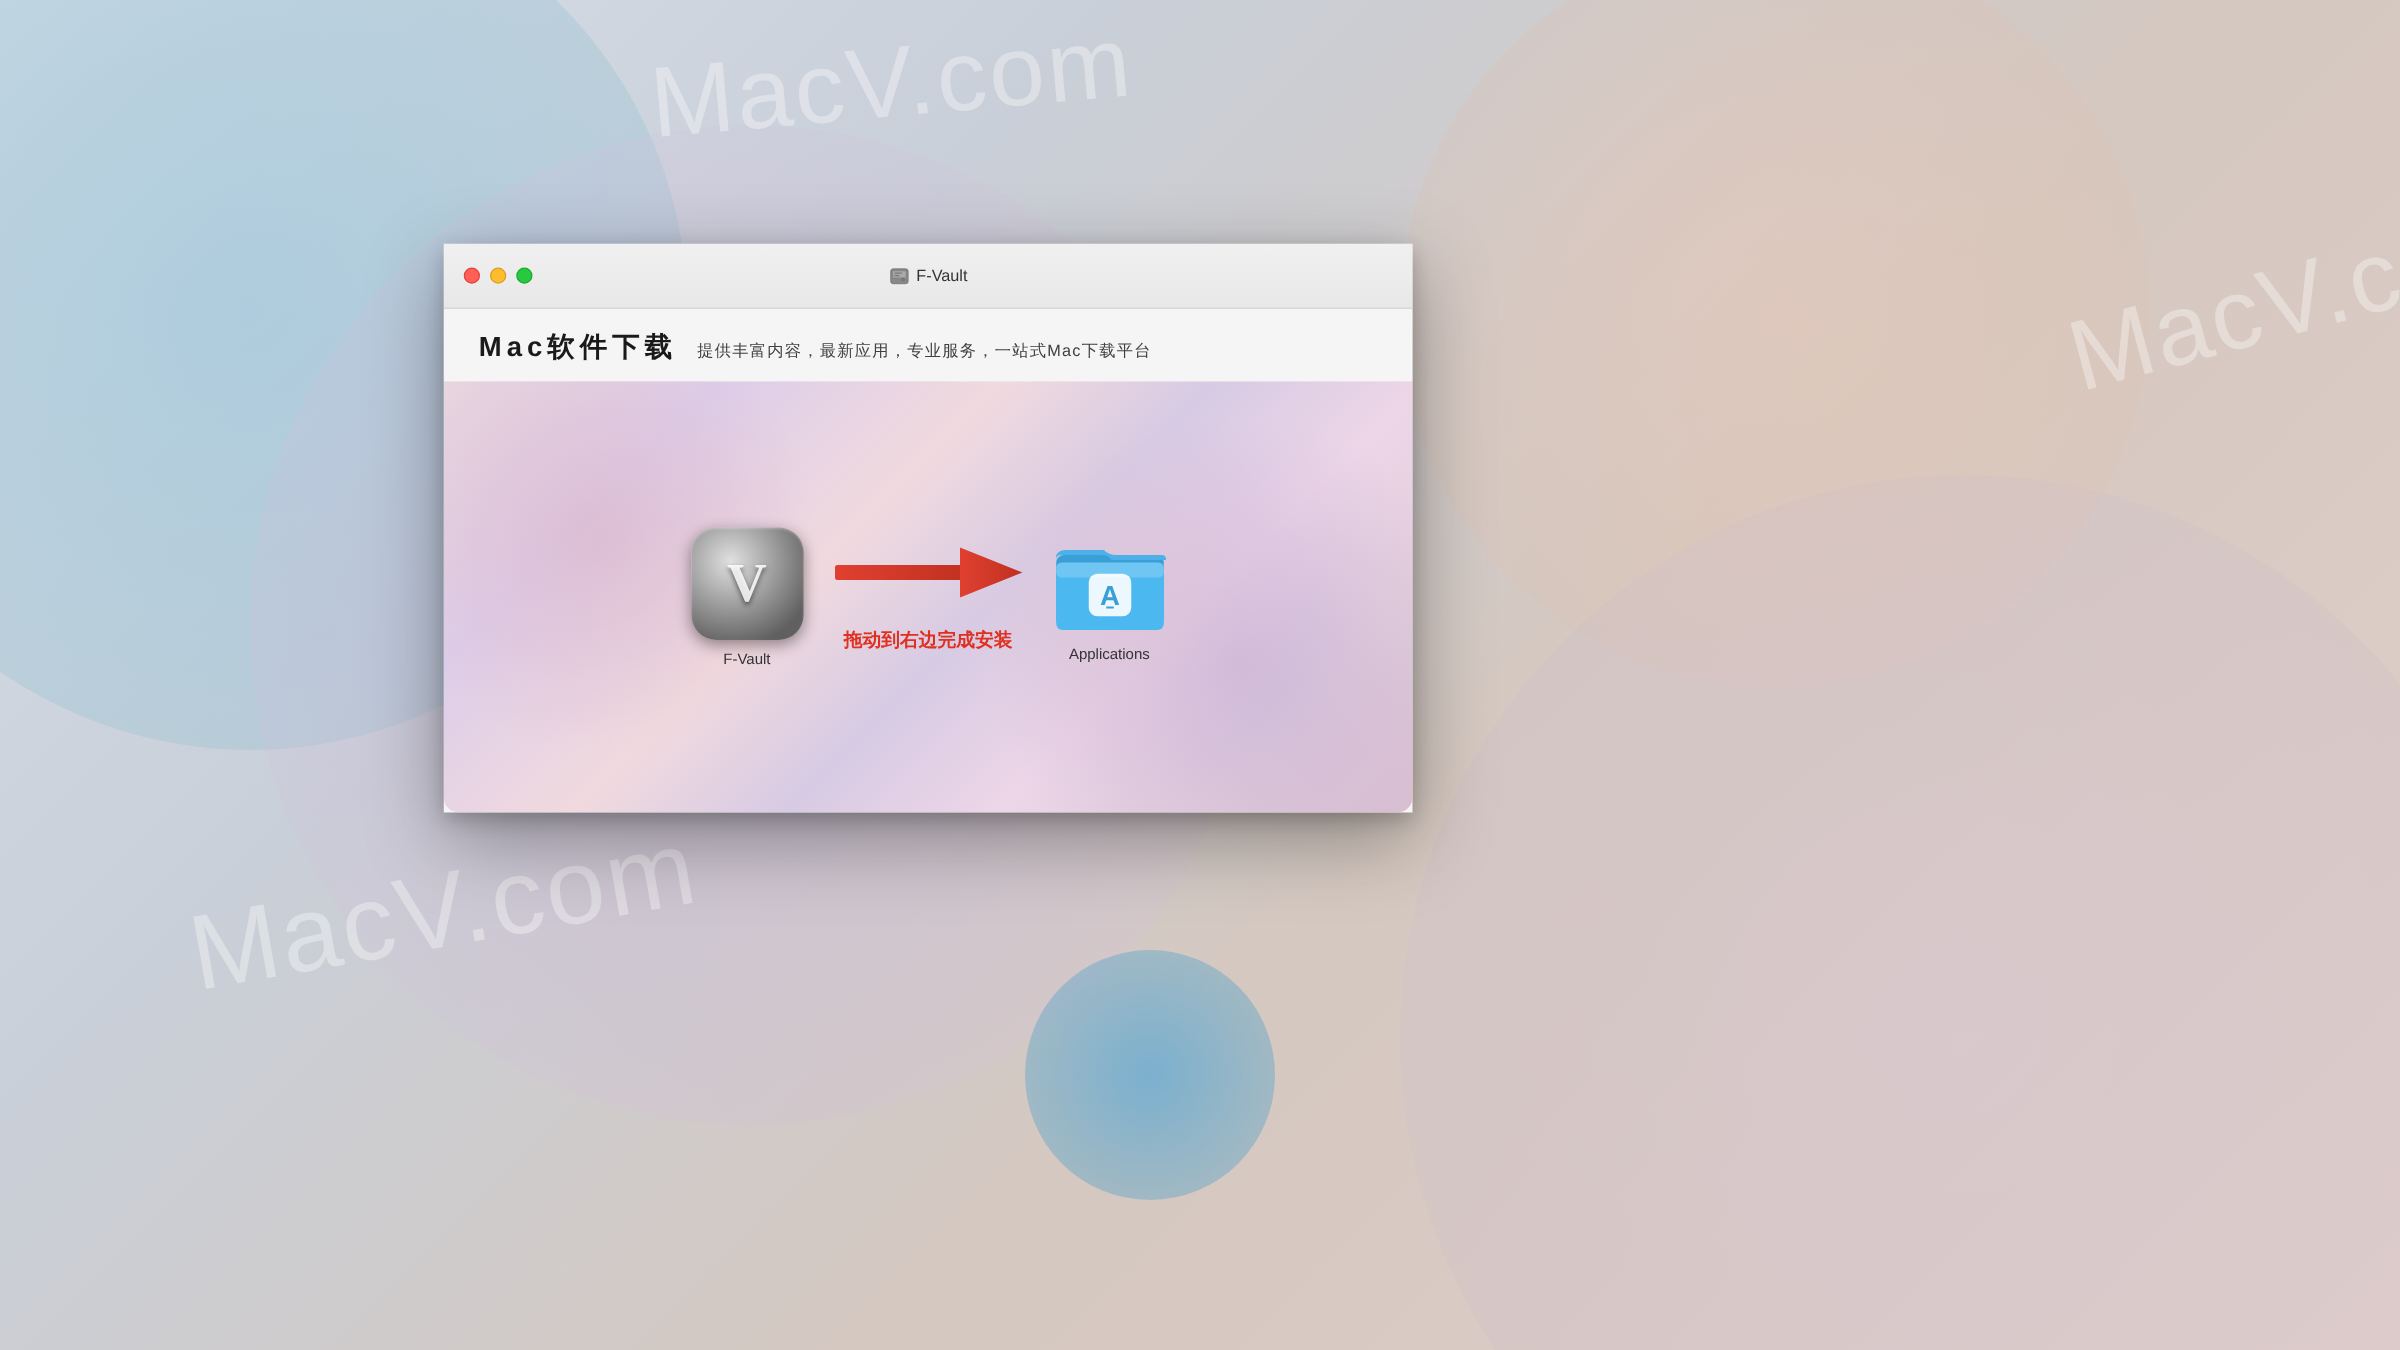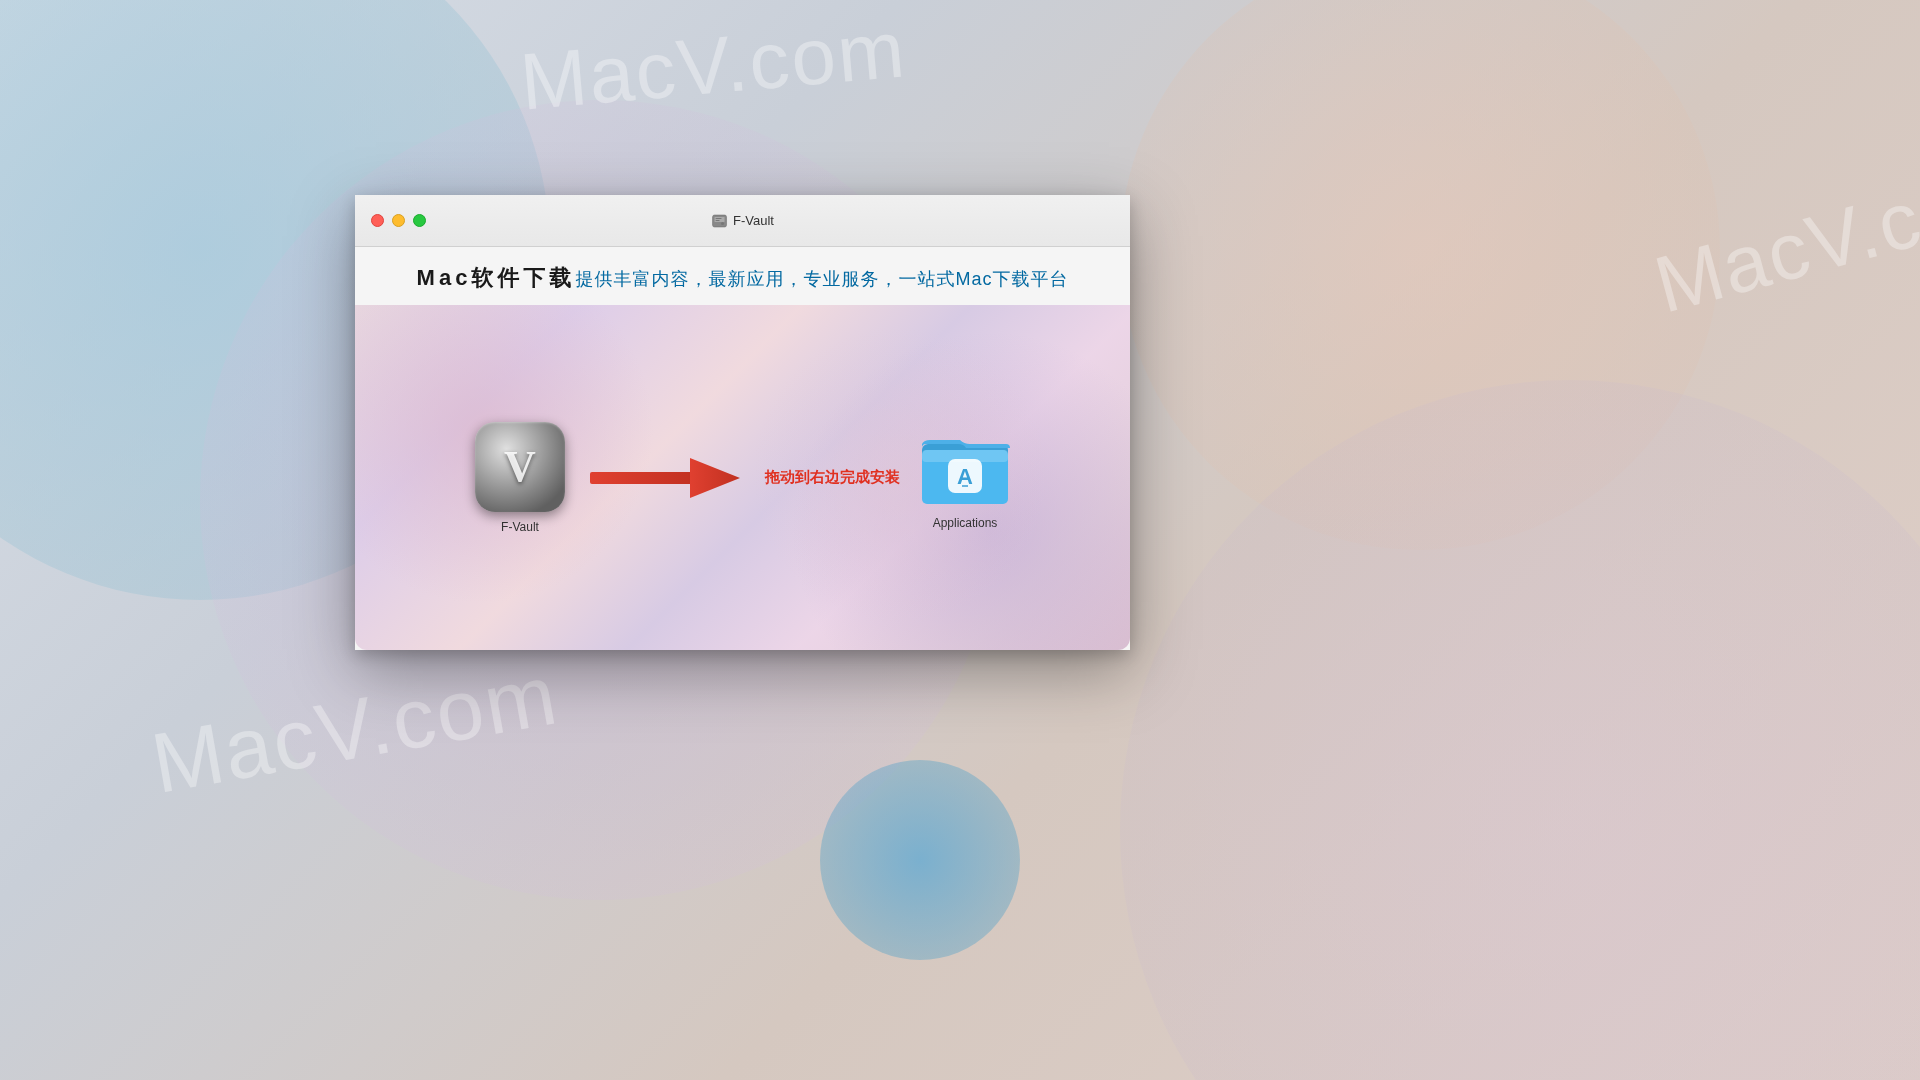--- a/index.html
+++ b/index.html
@@ -139,34 +139,35 @@
     
     .window-header {
       padding: 16px 28px 12px 28px;
       background: #f5f5f5;
       flex-shrink: 0;
     }
 
     .window-header-content {
       display: flex;
       align-items: baseline;
-      justify-content: center;
+      justify-content: flex-start;
     }
 
     .app-title-cn {
       font-size: 22px;
       font-weight: 600;
       color: #1a1a1a;
       letter-spacing: 4px;
     }
 
     .app-subtitle-cn {
-      font-size: 18px;
-      color: #0369a1;
+      font-size: 13px;
+      color: #404040;
       letter-spacing: 1px;
+      margin-left: 16px;
     }
 
     
     .installer-area {
       flex: 1;
       position: relative;
       overflow: hidden;
       border-radius: 0 0 12px 12px;
     }
 
@@ -258,21 +259,21 @@
 
     .icon-label {
       font-size: 12px;
       color: #333;
       font-weight: 400;
     }
 
     
     .drag-arrow {
       display: flex;
-      flex-direction: row;
+      flex-direction: column;
       align-items: center;
       gap: 20px;
     }
 
     .arrow-svg {
       width: 160px;
       height: 50px;
     }
 
     .arrow-label {

